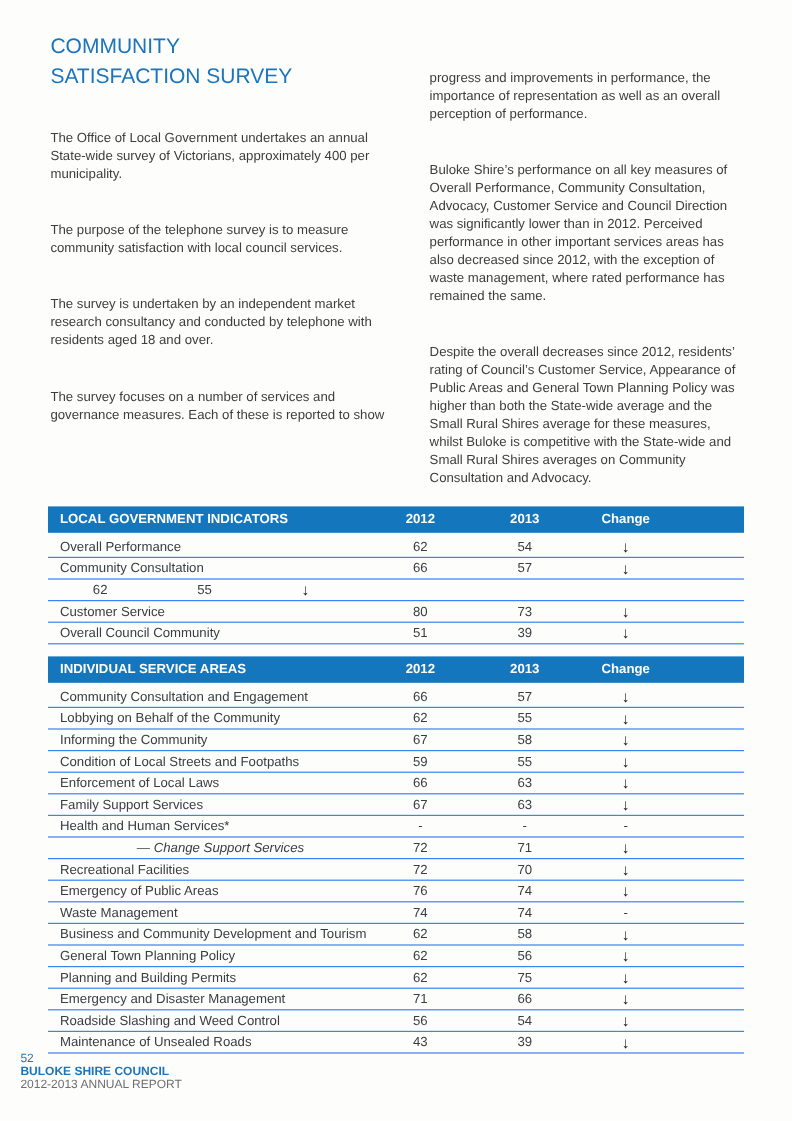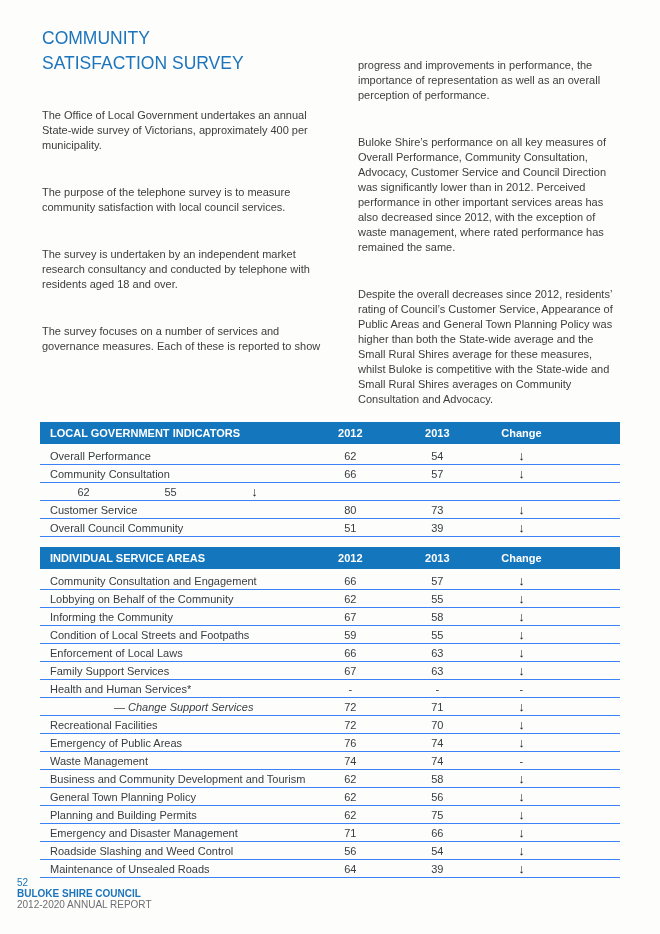--- a/index.html
+++ b/index.html
@@ -226,30 +226,30 @@
             </div>
             <div class="t-row">
               <div class="c-label">Roadside Slashing and Weed Control</div>
               <div class="c-num">56</div>
               <div class="c-num">54</div>
               <div class="c-chg arrow">↓</div>
               <div class="c-sp"></div>
             </div>
             <div class="t-row">
               <div class="c-label">Maintenance of Unsealed Roads</div>
-              <div class="c-num">64</div>
+              <div class="c-num">43</div>
               <div class="c-num">39</div>
               <div class="c-chg arrow">↓</div>
               <div class="c-sp"></div>
             </div>
           </div>
       </div>
 
     </section>
   </main>
 
   <footer class="page-footer">
     <span class="footer-page-num">52</span>
     <span class="footer-council">BULOKE SHIRE COUNCIL</span>
-    <span class="footer-report">2012-2020 ANNUAL REPORT</span>
+    <span class="footer-report">2012-2013 ANNUAL REPORT</span>
   </footer>
 
 </div>
 
 </body></html>

